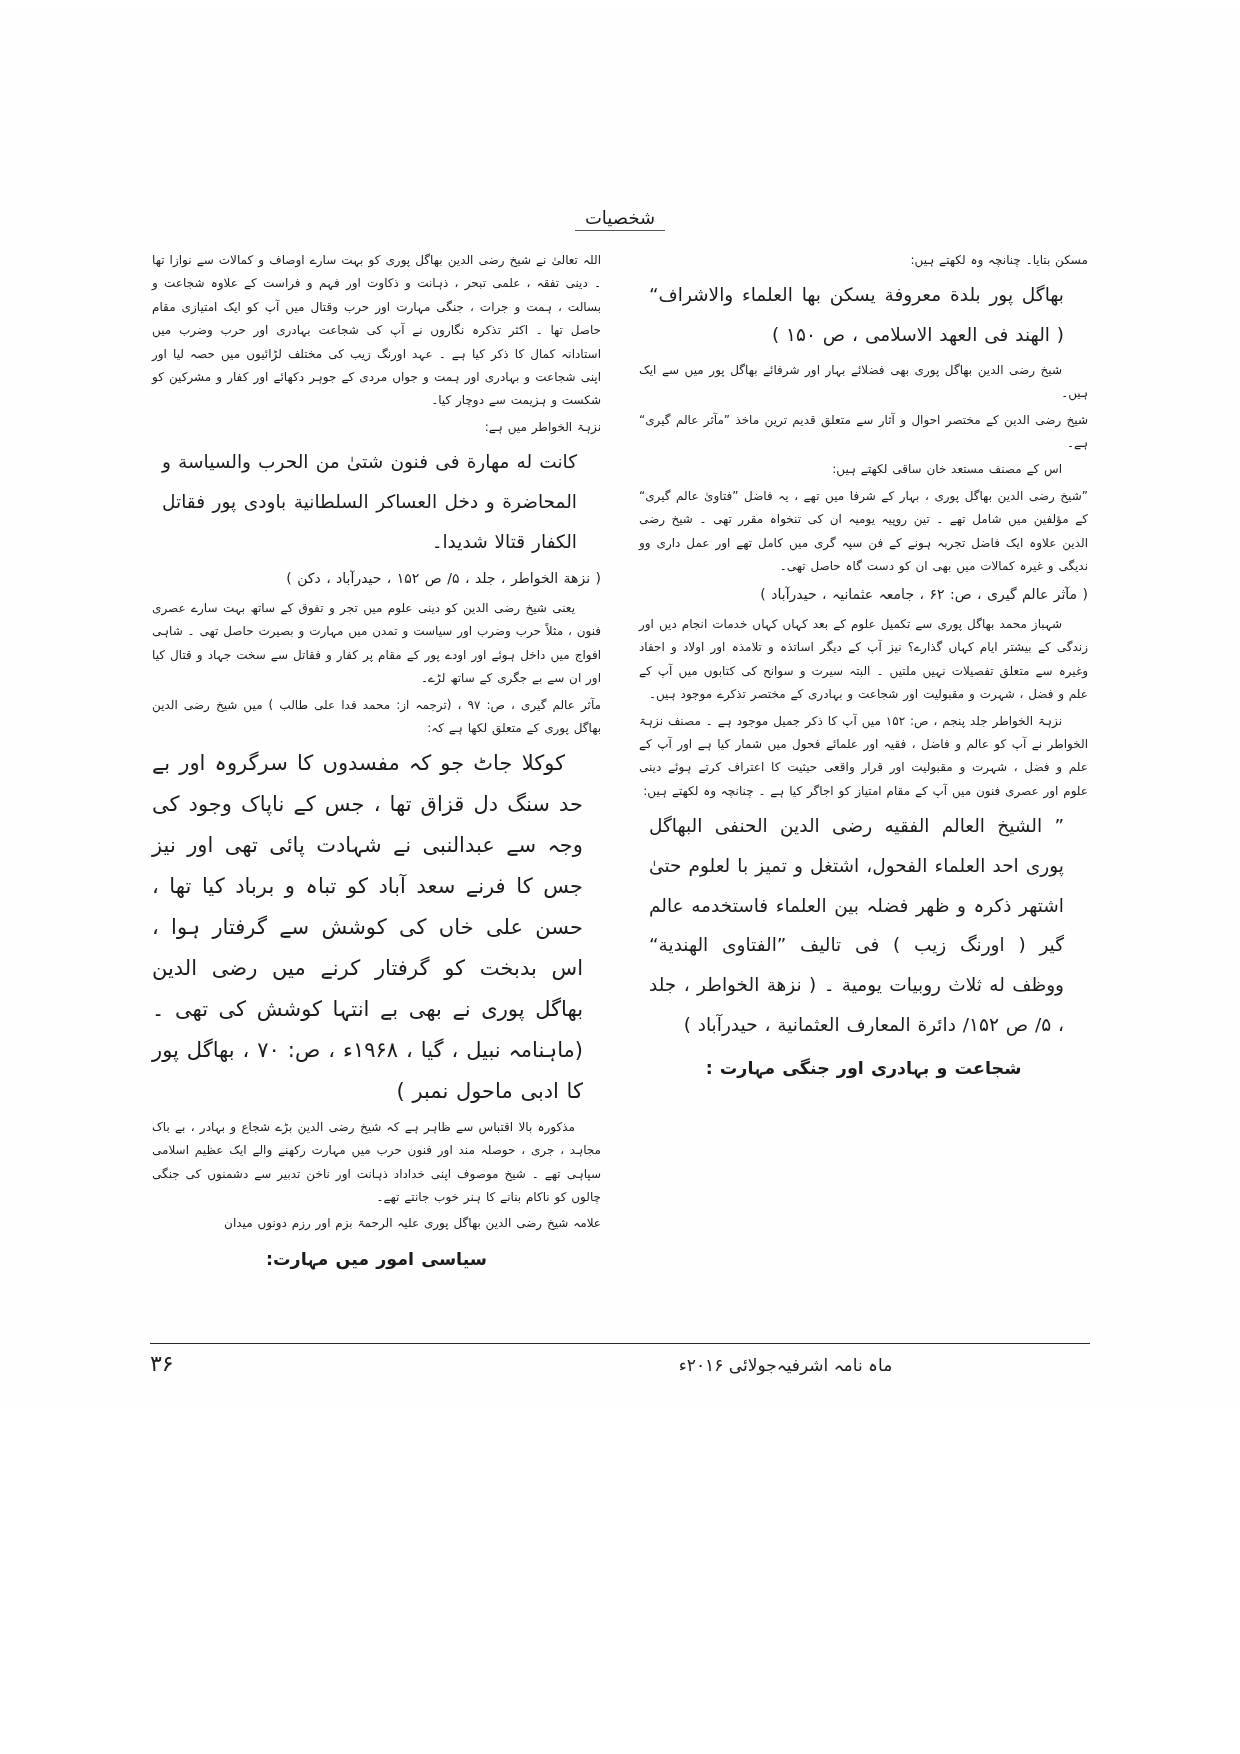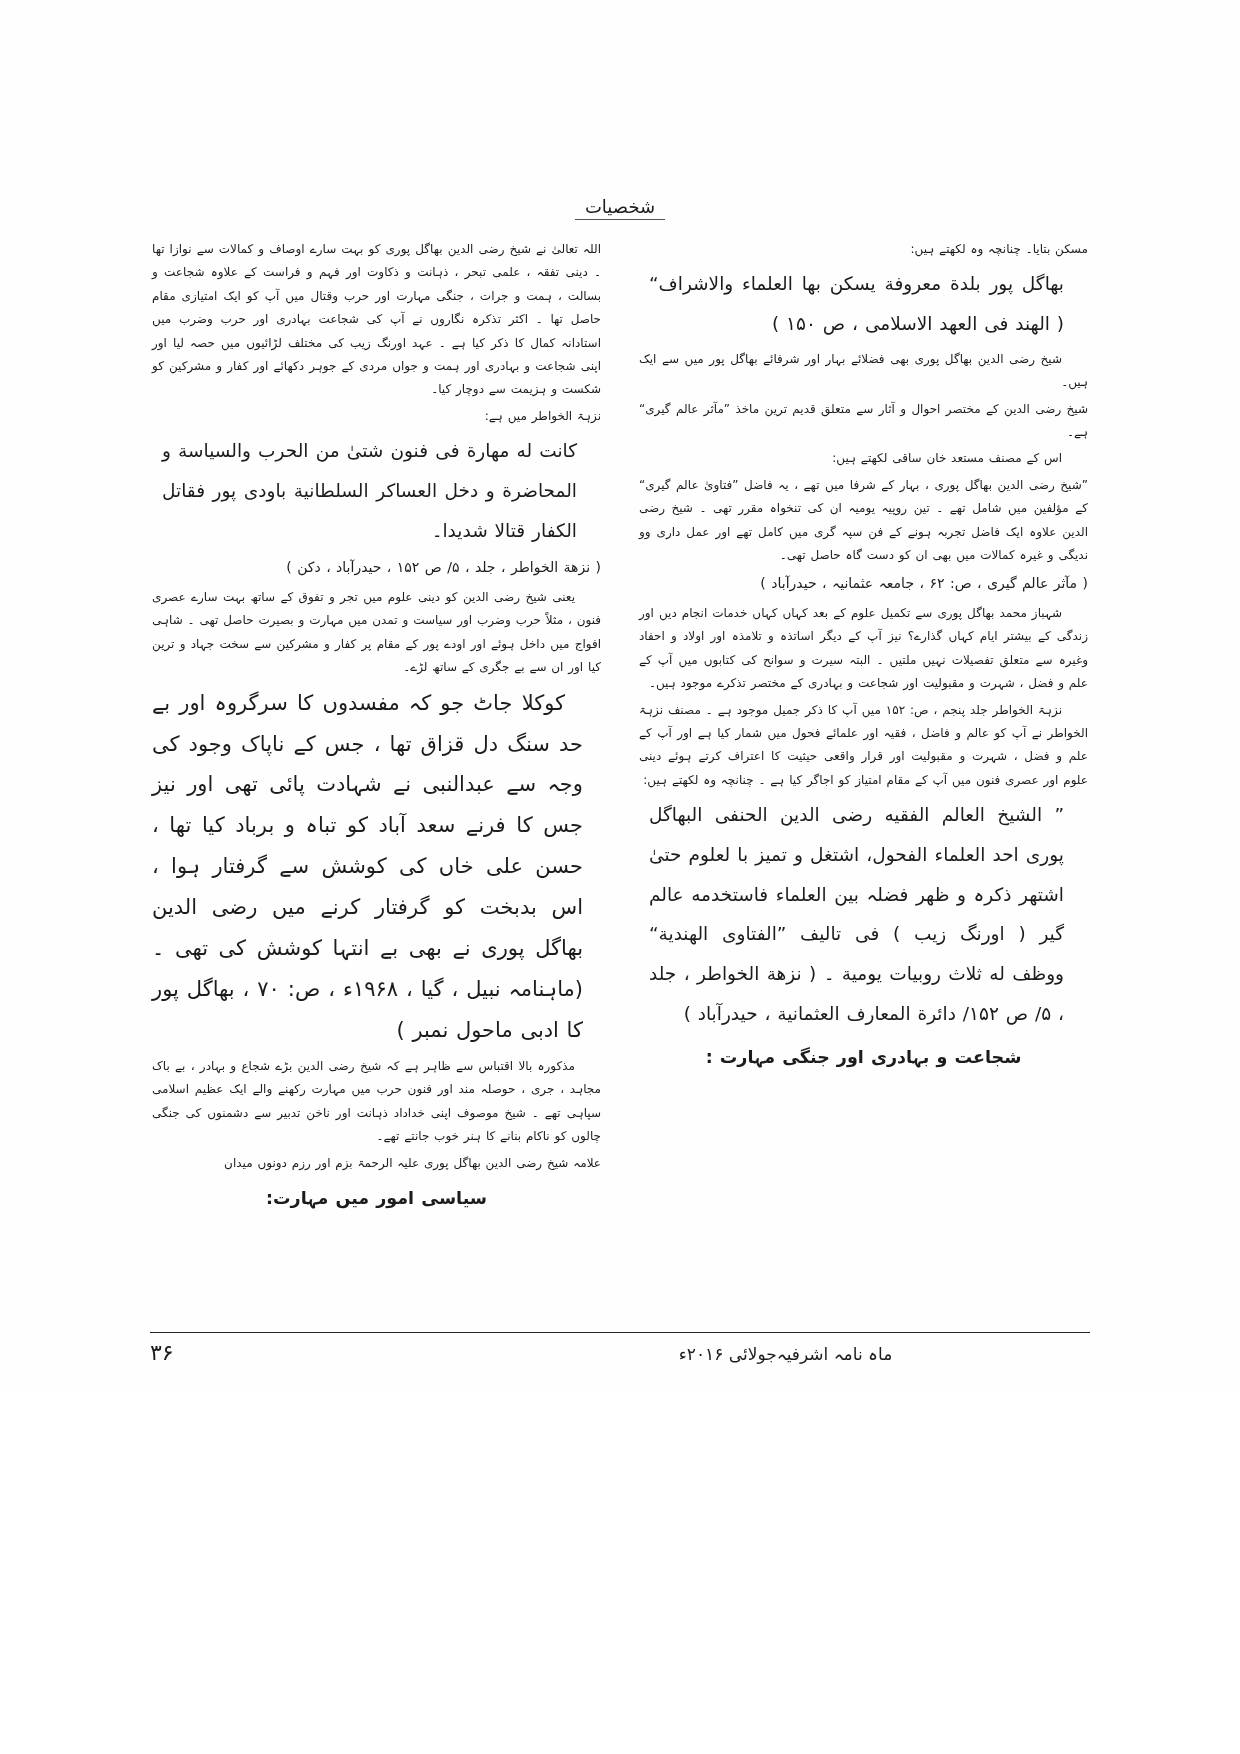--- a/index.html
+++ b/index.html
@@ -4,21 +4,21 @@
 <style>
   * { margin: 0; padding: 0; box-sizing: border-box; }
   html, body { background: #ffffff; }
   body { font-family: "DejaVu Sans", sans-serif; color: #1c1c1c; }
 
   .page {
     position: relative;
     width: 1240px;
     height: 1391px;
     background: #fefefe;
-    margin: 0 auto;
+    margin: 11px auto;
     overflow: hidden;
   }
 
   .header {
     position: absolute;
     top: 196px;
     left: 150px;
     right: 150px;
     text-align: center;
   }
@@ -124,21 +124,22 @@
         <p class="para normal">شہباز محمد بھاگل پوری سے تکمیل علوم کے بعد کہاں کہاں خدمات انجام دیں اور زندگی کے بیشتر ایام کہاں گذارے؟ نیز آپ کے دیگر اساتذہ و تلامذہ اور اولاد و احفاد وغیرہ سے متعلق تفصیلات نہیں ملتیں ۔ البتہ سیرت و سوانح کی کتابوں میں آپ کے علم و فضل ، شہرت و مقبولیت اور شجاعت و بہادری کے مختصر تذکرے موجود ہیں۔</p>
         <p class="para normal">نزہۃ الخواطر جلد پنجم ، ص: ۱۵۲ میں آپ کا ذکر جمیل موجود ہے ۔ مصنف نزہۃ الخواطر نے آپ کو عالم و فاضل ، فقیہ اور علمائے فحول میں شمار کیا ہے اور آپ کے علم و فضل ، شہرت و مقبولیت اور قرار واقعی حیثیت کا اعتراف کرتے ہوئے دینی علوم اور عصری فنون میں آپ کے مقام امتیاز کو اجاگر کیا ہے ۔ چنانچہ وہ لکھتے ہیں:</p>
         <p class="para arabic-quote">” الشیخ العالم الفقیه رضی الدین الحنفی البھاگل پوری احد العلماء الفحول، اشتغل و تمیز با لعلوم حتیٰ اشتھر ذکرہ و ظھر فضلہ بین العلماء فاستخدمه عالم گیر ( اورنگ زیب ) فی تالیف ”الفتاوی الھندیة“ ووظف له ثلاث روبیات یومیة ۔ ( نزھة الخواطر ، جلد ، ۵/ ص ۱۵۲/ دائرة المعارف العثمانیة ، حیدرآباد )</p>
         <p class="para heading">شجاعت و بہادری اور جنگی مہارت :</p>
       </div>
     <div class="column">
         <p class="para flush">اللہ تعالیٰ نے شیخ رضی الدین بھاگل پوری کو بہت سارے اوصاف و کمالات سے نوازا تھا ۔ دینی تفقہ ، علمی تبحر ، ذہانت و ذکاوت اور فہم و فراست کے علاوہ شجاعت و بسالت ، ہمت و جرات ، جنگی مہارت اور حرب وقتال میں آپ کو ایک امتیازی مقام حاصل تھا ۔ اکثر تذکرہ نگاروں نے آپ کی شجاعت بہادری اور حرب وضرب میں استادانہ کمال کا ذکر کیا ہے ۔ عہد اورنگ زیب کی مختلف لڑائیوں میں حصہ لیا اور اپنی شجاعت و بہادری اور ہمت و جواں مردی کے جوہر دکھائے اور کفار و مشرکین کو شکست و ہزیمت سے دوچار کیا۔</p>
         <p class="para flush">نزہۃ الخواطر میں ہے:</p>
         <p class="para arabic-quote">کانت له مھارة فی فنون شتیٰ من الحرب والسیاسة و المحاضرة و دخل العساکر السلطانیة باودی پور فقاتل الکفار قتالا شدیدا۔</p>
         <p class="para citation">( نزھة الخواطر ، جلد ، ۵/ ص ۱۵۲ ، حیدرآباد ، دکن )</p>
-        <p class="para normal">یعنی شیخ رضی الدین کو دینی علوم میں تجر و تفوق کے ساتھ بہت سارے عصری فنون ، مثلاً حرب وضرب اور سیاست و تمدن میں مہارت و بصیرت حاصل تھی ۔ شاہی افواج میں داخل ہوئے اور اودے پور کے مقام پر کفار و مشرکین سے سخت جہاد و ترین کیا اور ان سے بے جگری کے ساتھ لڑے۔</p>
+        <p class="para normal">یعنی شیخ رضی الدین کو دینی علوم میں تجر و تفوق کے ساتھ بہت سارے عصری فنون ، مثلاً حرب وضرب اور سیاست و تمدن میں مہارت و بصیرت حاصل تھی ۔ شاہی افواج میں داخل ہوئے اور اودے پور کے مقام پر کفار و فقاتل سے سخت جہاد و قتال کیا اور ان سے بے جگری کے ساتھ لڑے۔</p>
+        <p class="para flush">مآثر عالم گیری ، ص: ۹۷ ، (ترجمہ از: محمد فدا علی طالب ) میں شیخ رضی الدین بھاگل پوری کے متعلق لکھا ہے کہ:</p>
         <p class="para quote-small">کوکلا جاٹ جو کہ مفسدوں کا سرگروہ اور بے حد سنگ دل قزاق تھا ، جس کے ناپاک وجود کی وجہ سے عبدالنبی نے شہادت پائی تھی اور نیز جس کا فرنے سعد آباد کو تباہ و برباد کیا تھا ، حسن علی خاں کی کوشش سے گرفتار ہوا ، اس بدبخت کو گرفتار کرنے میں رضی الدین بھاگل پوری نے بھی بے انتہا کوشش کی تھی ۔ (ماہنامہ نبیل ، گیا ، ۱۹۶۸ء ، ص: ۷۰ ، بھاگل پور کا ادبی ماحول نمبر )</p>
         <p class="para normal">مذکورہ بالا اقتباس سے ظاہر ہے کہ شیخ رضی الدین بڑے شجاع و بہادر ، بے باک مجاہد ، جری ، حوصلہ مند اور فنون حرب میں مہارت رکھنے والے ایک عظیم اسلامی سپاہی تھے ۔ شیخ موصوف اپنی خداداد ذہانت اور ناخن تدبیر سے دشمنوں کی جنگی چالوں کو ناکام بنانے کا ہنر خوب جانتے تھے۔</p>
         <p class="para flush">علامہ شیخ رضی الدین بھاگل پوری علیہ الرحمۃ بزم اور رزم دونوں میدان</p>
         <p class="para heading-center">سیاسی امور میں مہارت:</p>
       </div>
   </div>
 
   <div class="footer">
     <span class="cell right">ماہ نامہ اشرفیہ</span>
     <span class="cell center">جولائی ۲۰۱۶ء</span>

